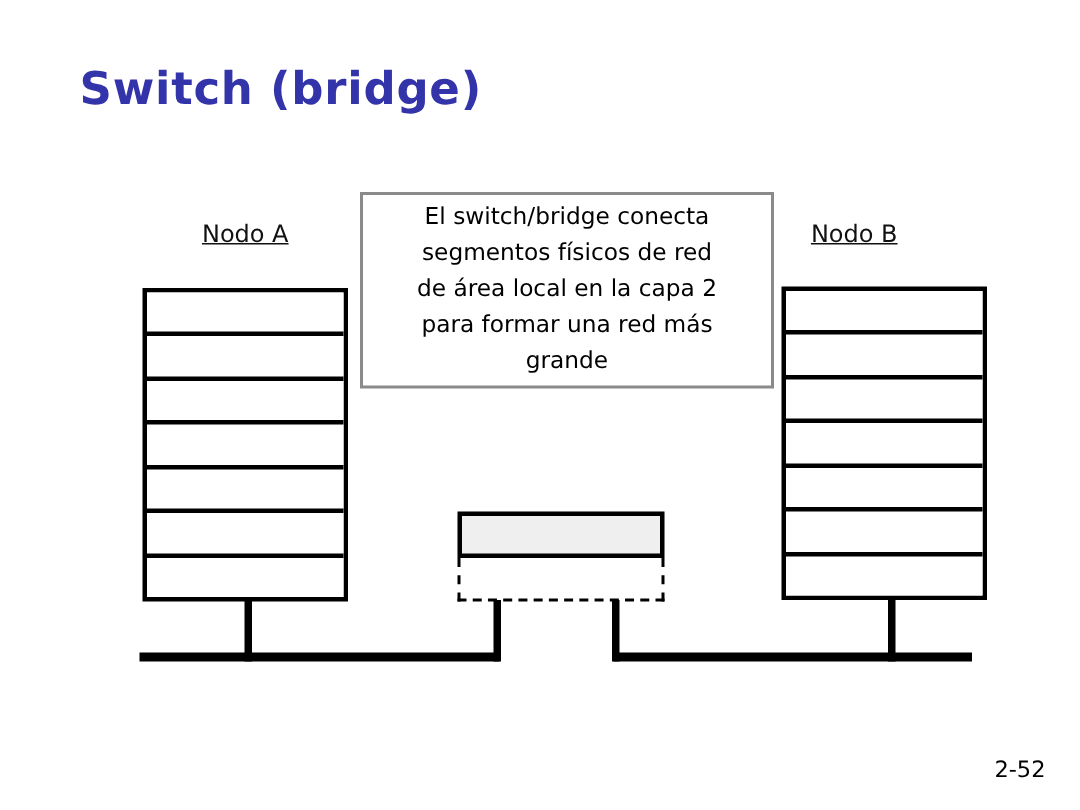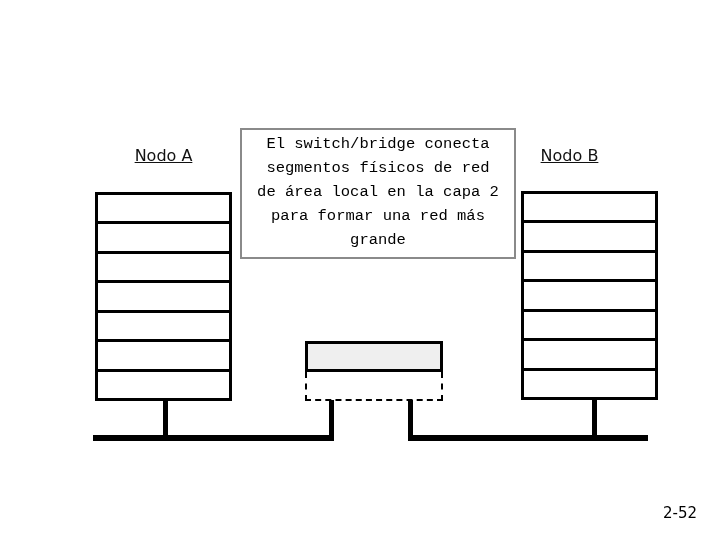--- a/index.html
+++ b/index.html
@@ -35,21 +35,20 @@
     left: 240px; top: 128px;
     width: 276px; height: 131px;
     border: 2px solid var(--callout_border, #8a8a8a);
     background: #ffffff;
     text-align: center;
     font-size: 15.5px;
     line-height: 24px;
     padding-top: 2px;
     white-space: pre-line;
     color: #000;
-    font-family: Liberation Mono, monospace;
   }
   .stack {
     position: absolute;
     width: 137px; height: 209px;
     border: 3px solid var(--line, #000);
     background: #ffffff;
     display: flex;
     flex-direction: column;
   }
   .stack.a { left: 95px; top: 192px; }
@@ -95,20 +94,21 @@
     gap: 15px;
     font-size: 15px;
     color: #000;
   }
 </style>
 </head>
 <body>
 
 <div class="slide">
 
+  <div class="title">Switch (bridge)</div>
 
   <div class="node-label a">Nodo A</div>
   <div class="node-label b">Nodo B</div>
 
   <div class="callout">El switch/bridge conecta
 segmentos físicos de red
 de área local en la capa 2
 para formar una red más
 grande</div>
 

